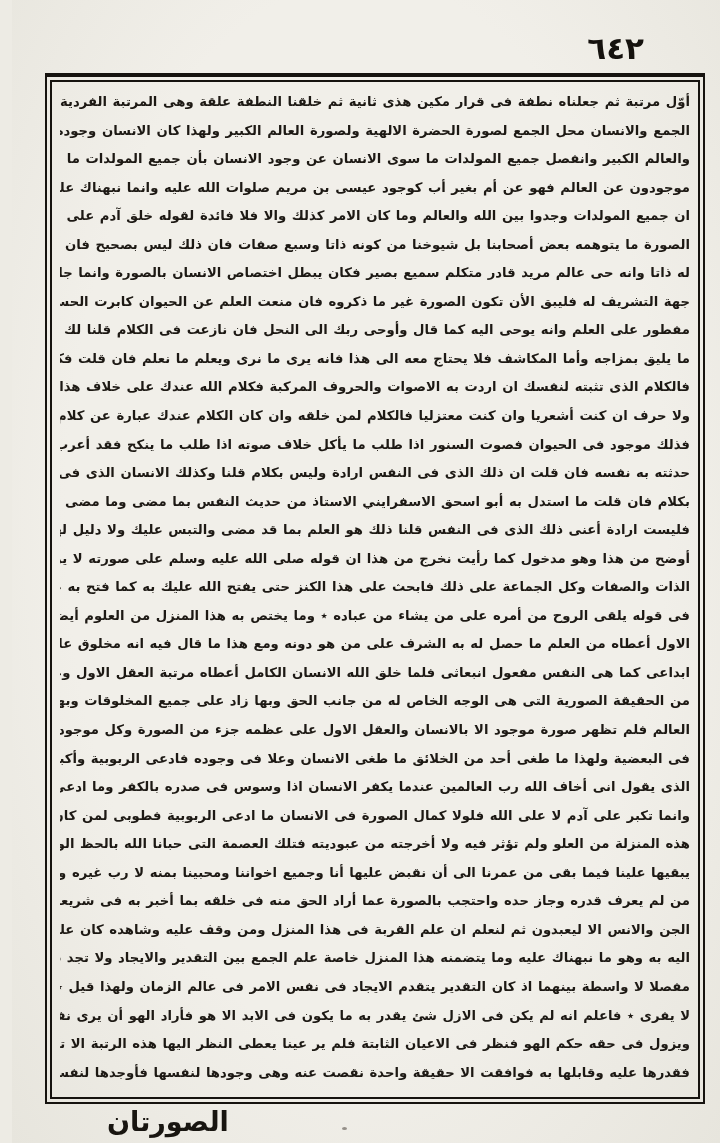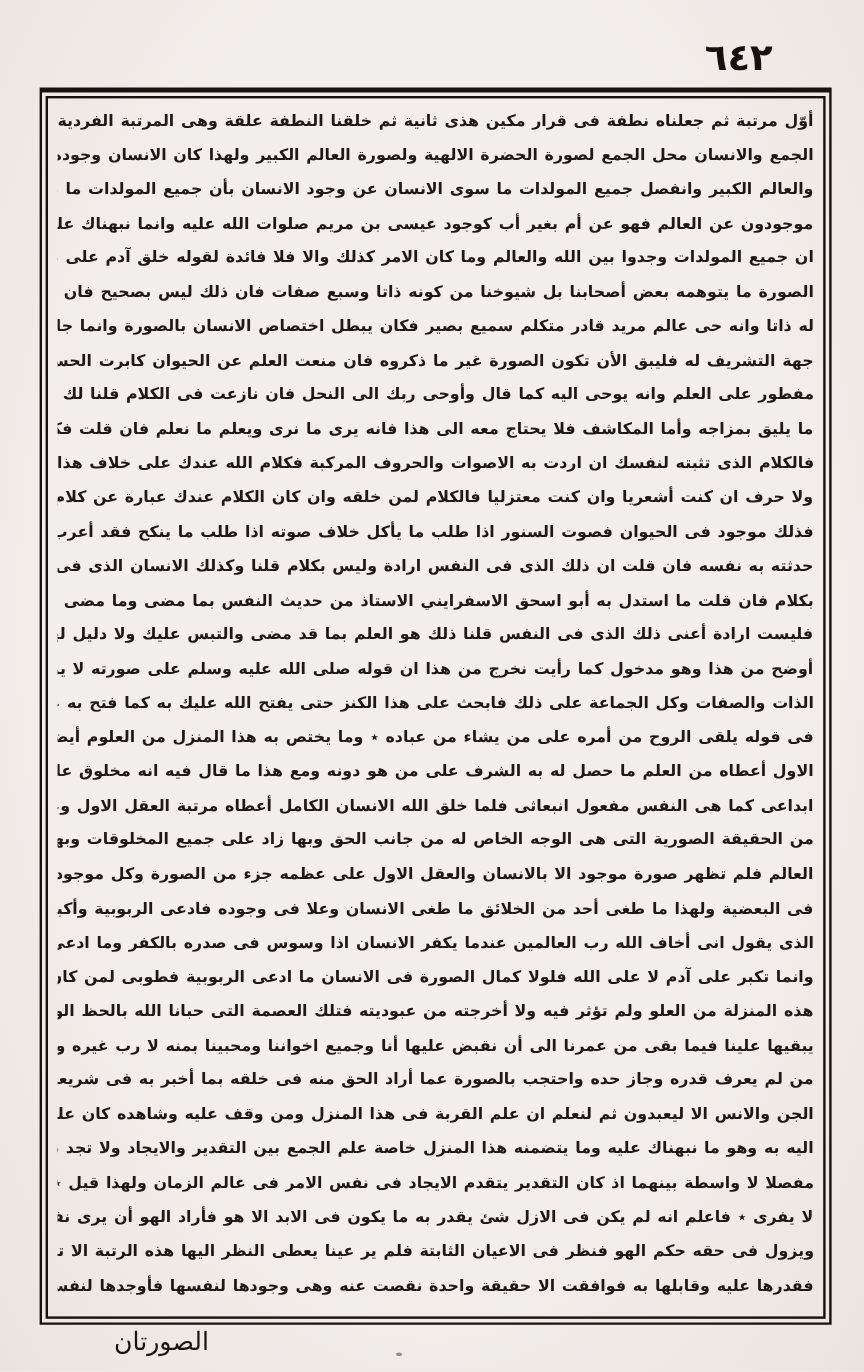--- a/index.html
+++ b/index.html
@@ -4,20 +4,21 @@
 <style>
   html,body{margin:0;padding:0;}
   body{
     width:720px;height:1143px;position:relative;overflow:hidden;
     background:#edebe4;
     font-family:"DejaVu Sans",sans-serif;
   }
   .paper{
     position:absolute;inset:0;
     background:radial-gradient(ellipse at 50% 45%, #f1efe9 60%, #e7e5dd 100%);
+    margin-left:12px;
   }
   .page-number{
     position:absolute;top:30px;right:76px;
     font-size:31px;font-weight:700;color:#15120e;
     letter-spacing:1px;direction:rtl;
   }
   .frame-outer{
     position:absolute;left:33px;top:73px;width:660px;height:1031px;
     border:2px solid #16130f;
     border-top-width:4px;
@@ -39,21 +40,21 @@
     font-size:13.2px;font-weight:700;color:#1d1914;
     text-align:justify;text-align-last:justify;
     overflow:hidden;white-space:nowrap;
     
     word-spacing:1px;
   }
   
   .text-block p::after{content:"";display:inline-block;width:100%;}
   .catchword{
     position:absolute;top:1106px;left:95px;
-    font-size:21px;font-weight:400;color:#181510;direction:rtl;
+    font-size:27px;font-weight:700;color:#181510;direction:rtl;
   }
   .speck{
     position:absolute;top:1127px;left:330px;width:5px;height:3px;
     background:#4a443c;border-radius:50%;opacity:.55;
   }
 </style>
 </head>
 <body>
 
 <div class="paper">

